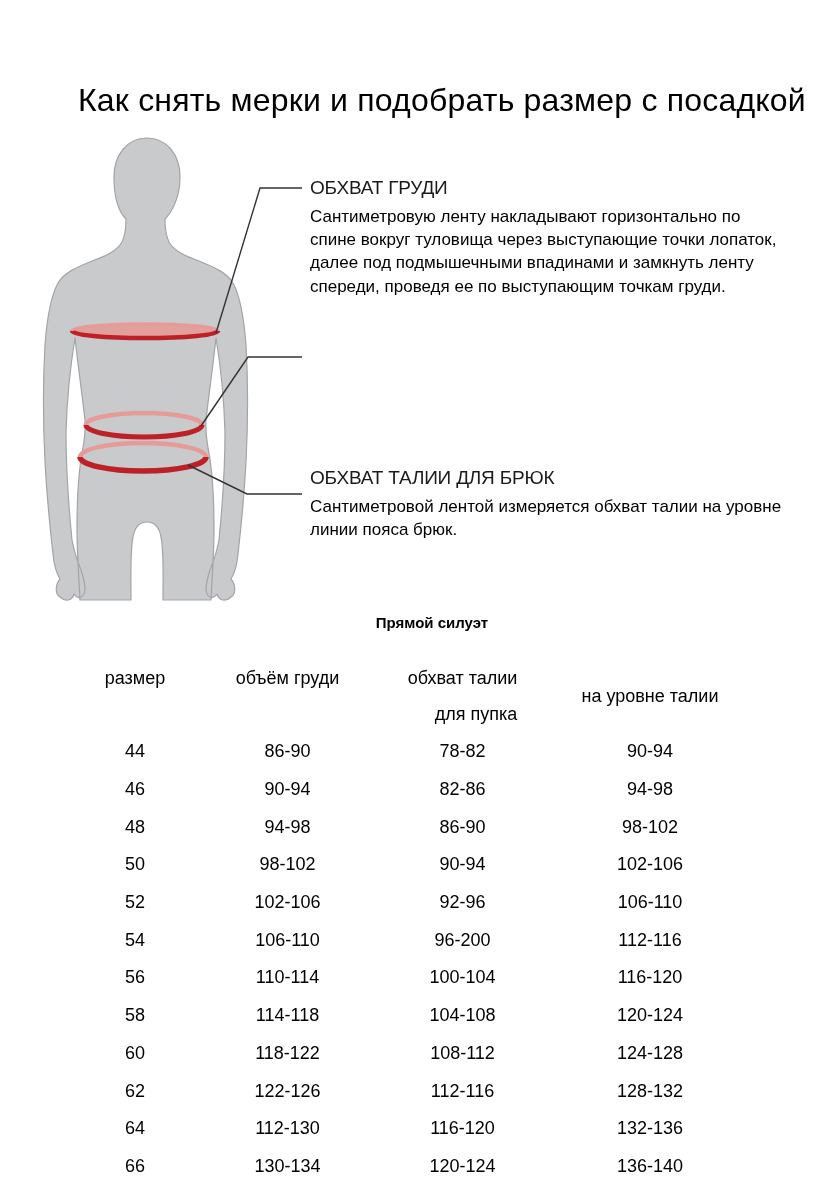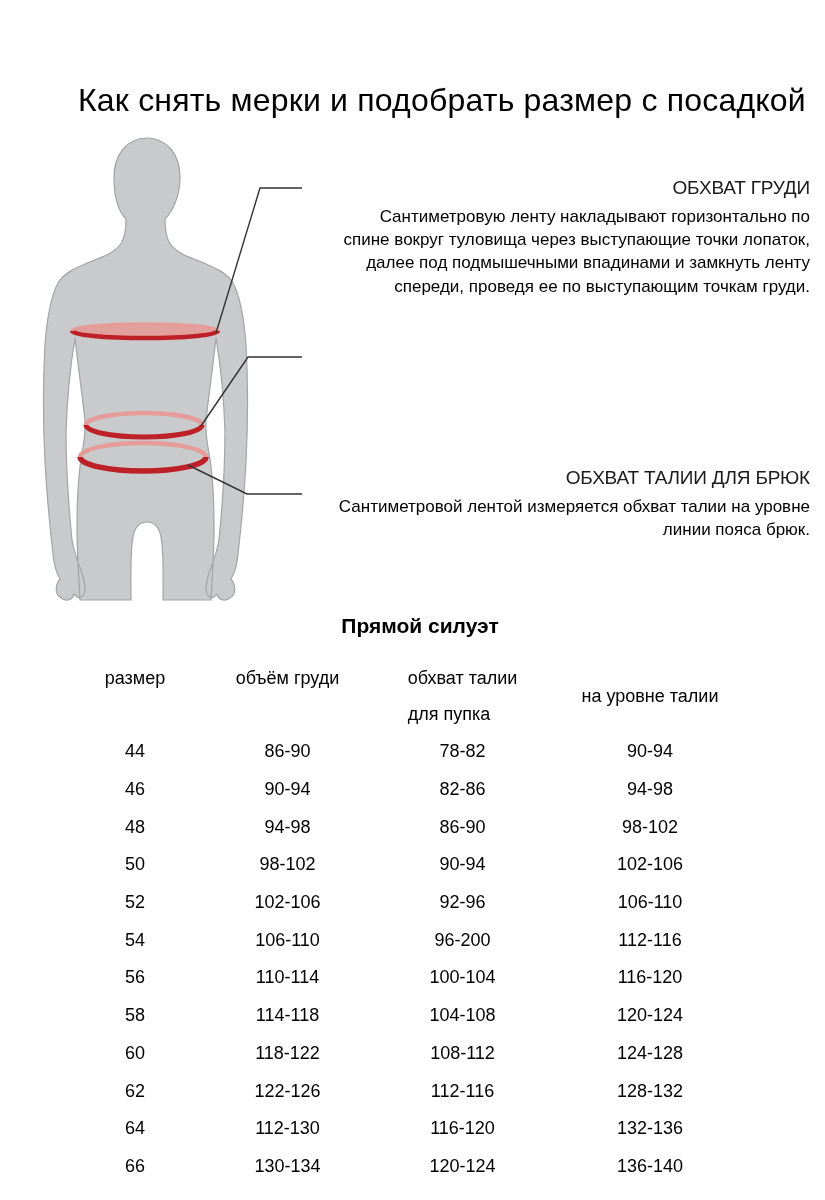--- a/index.html
+++ b/index.html
@@ -8,44 +8,44 @@
     position:relative; width:825px; height:1200px; margin:0 auto;
     background:#ffffff; overflow:hidden;
     font-family:"Liberation Sans","DejaVu Sans",sans-serif; color:#111;
   }
   .page-title {
     position:absolute; left:78px; top:82px;
     font-size:32px; font-weight:400; letter-spacing:0.2px; color:#000;
     white-space:nowrap;
   }
   .figure-wrap { position:absolute; left:20px; top:130px; width:285px; height:472px; }
-  .measure-block { position:absolute; left:310px; width:500px;text-align:right; }
+  .measure-block { position:absolute; left:310px; width:500px; }
   .mb-1 { top:178px; }
   .mb-2 { top:347px; }
   .mb-3 { top:468px; }
   .measure-heading {
     font-size:19px; line-height:20px; font-weight:400; letter-spacing:-0.2px;
     color:#1a1a1a; white-space:nowrap; margin-bottom:7px;
   }
   .measure-desc {
     font-size:17px; line-height:23.2px; color:#000;
     white-space:pre-line;
   }
   .table-title {
-    position:absolute; left:80px; top:614px; width:680px;
-    text-align:center; font-size:21px; font-weight:700; color:#000;
+    position:absolute; left:92px; top:614px; width:680px;
+    text-align:center; font-size:15px; font-weight:700; color:#000;
   }
   .size-grid {
     position:absolute; left:80px; width:680px;
     display:grid; grid-template-columns:110px 195px 155px 220px;
     justify-items:center; align-items:center;
     font-size:18px; color:#000;
   }
   .head-grid { top:660px; }
-  .head-grid .hcell { display:flex; flex-direction:column; align-items:flex-start; }
+  .head-grid .hcell { display:flex; flex-direction:column; align-items:flex-end; }
   .head-grid .hline { height:36px; line-height:36px; white-space:nowrap; }
   .body-grid { top:733px; grid-auto-rows:37.7px; }
   .body-grid .cell { white-space:nowrap; }
 </style>
 </head>
 <body>
 
 <div class="page">
 
   <h1 class="page-title">Как снять мерки и подобрать размер с посадкой</h1>

